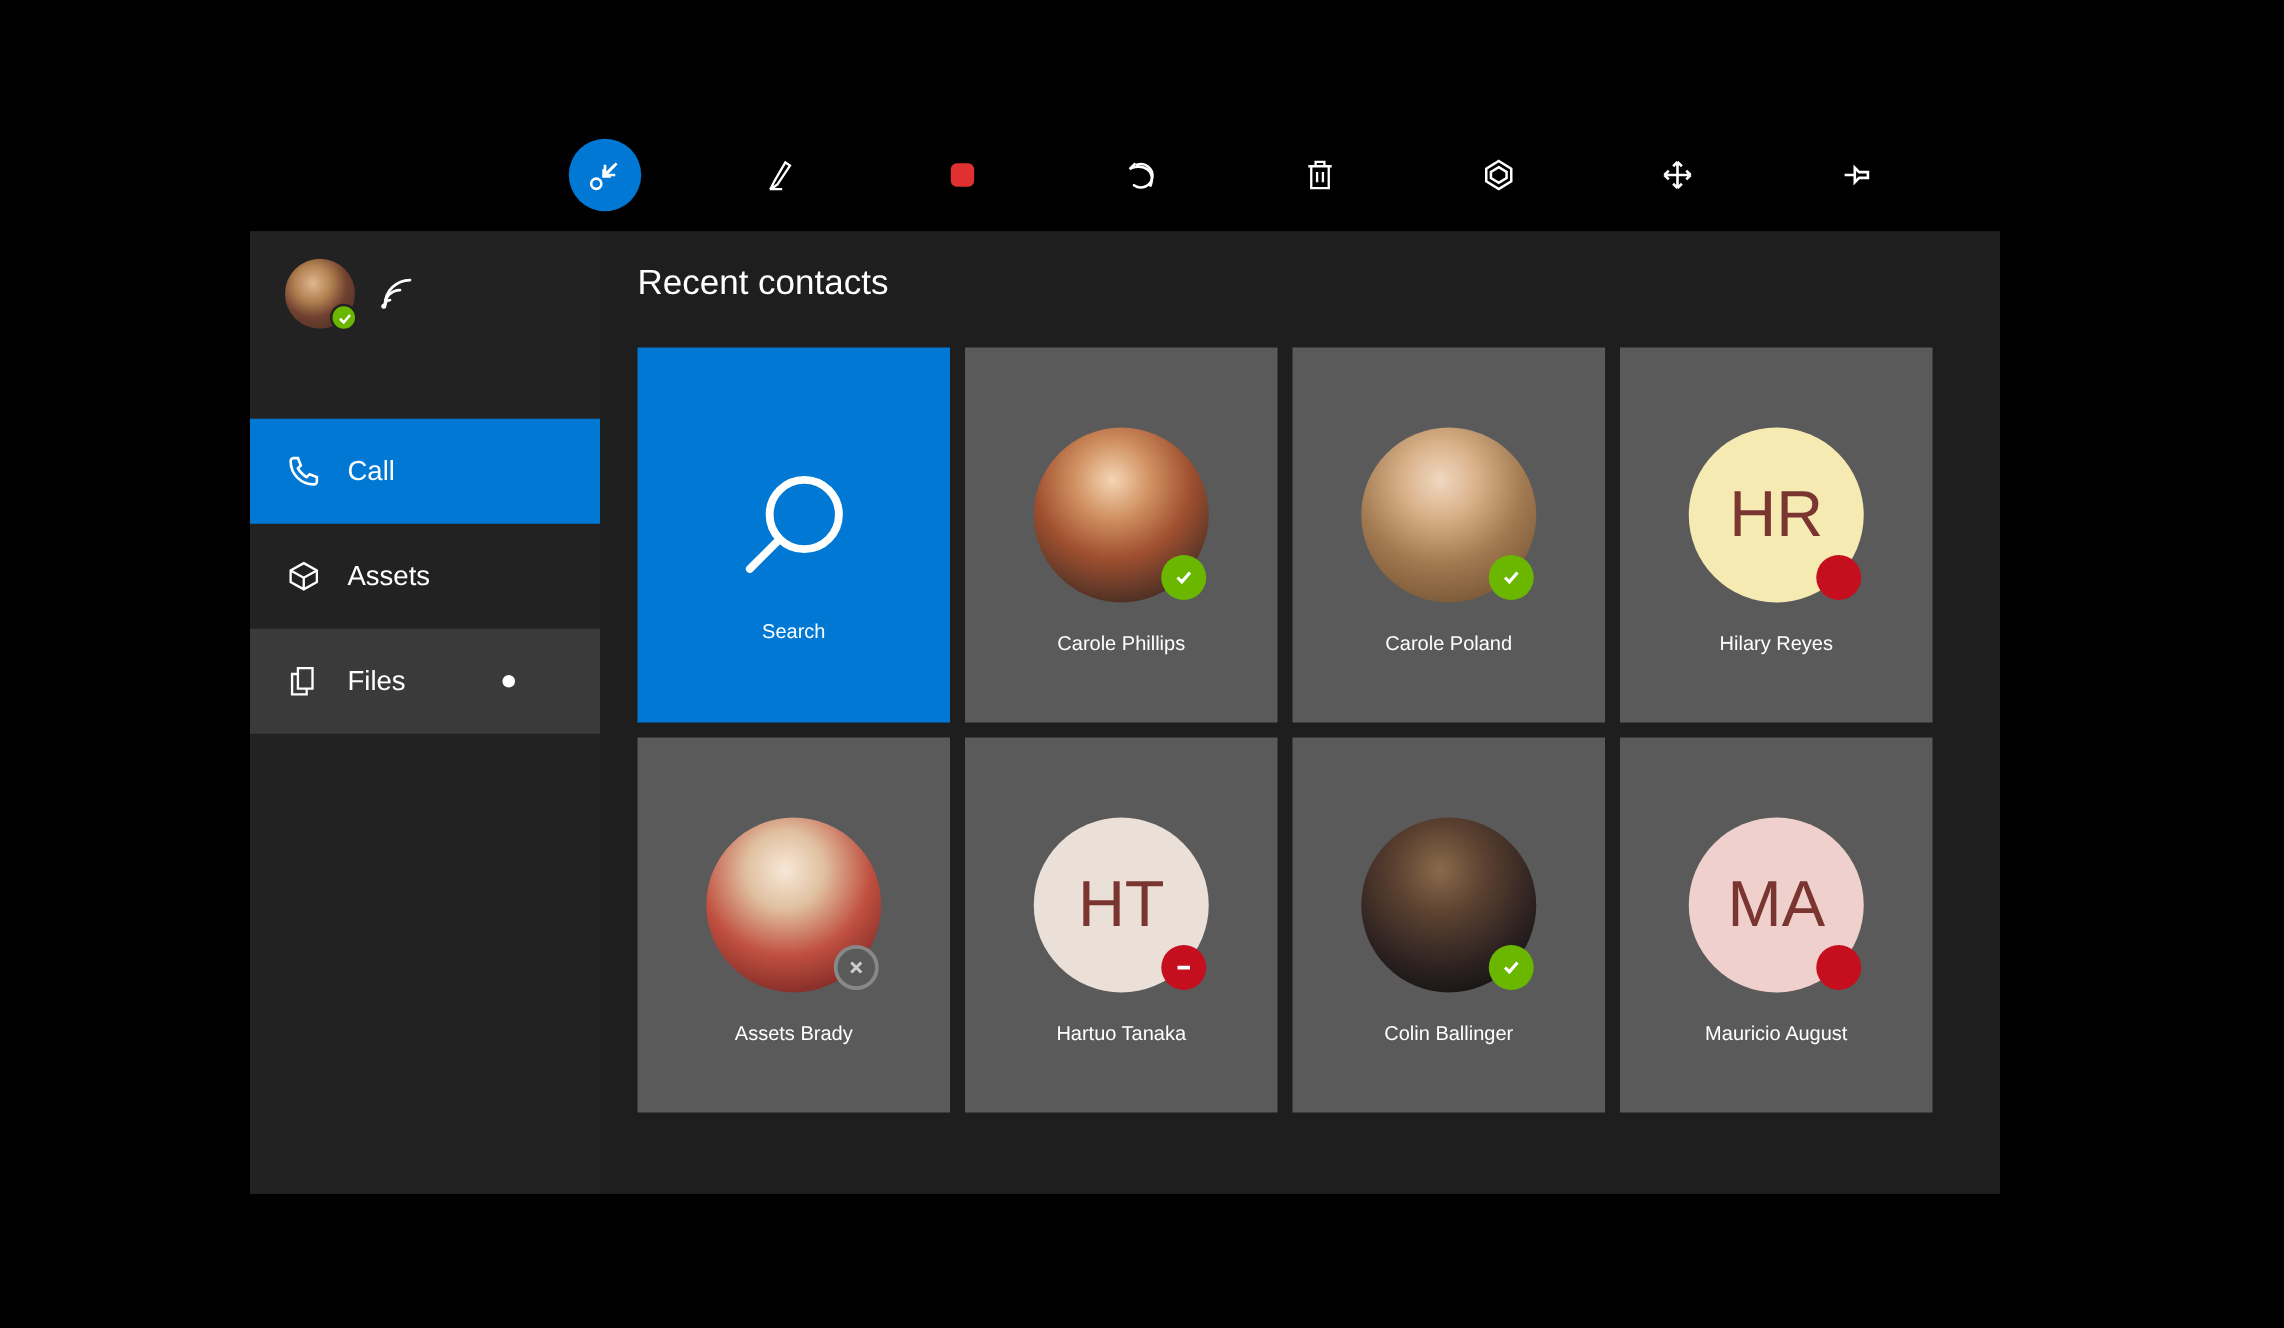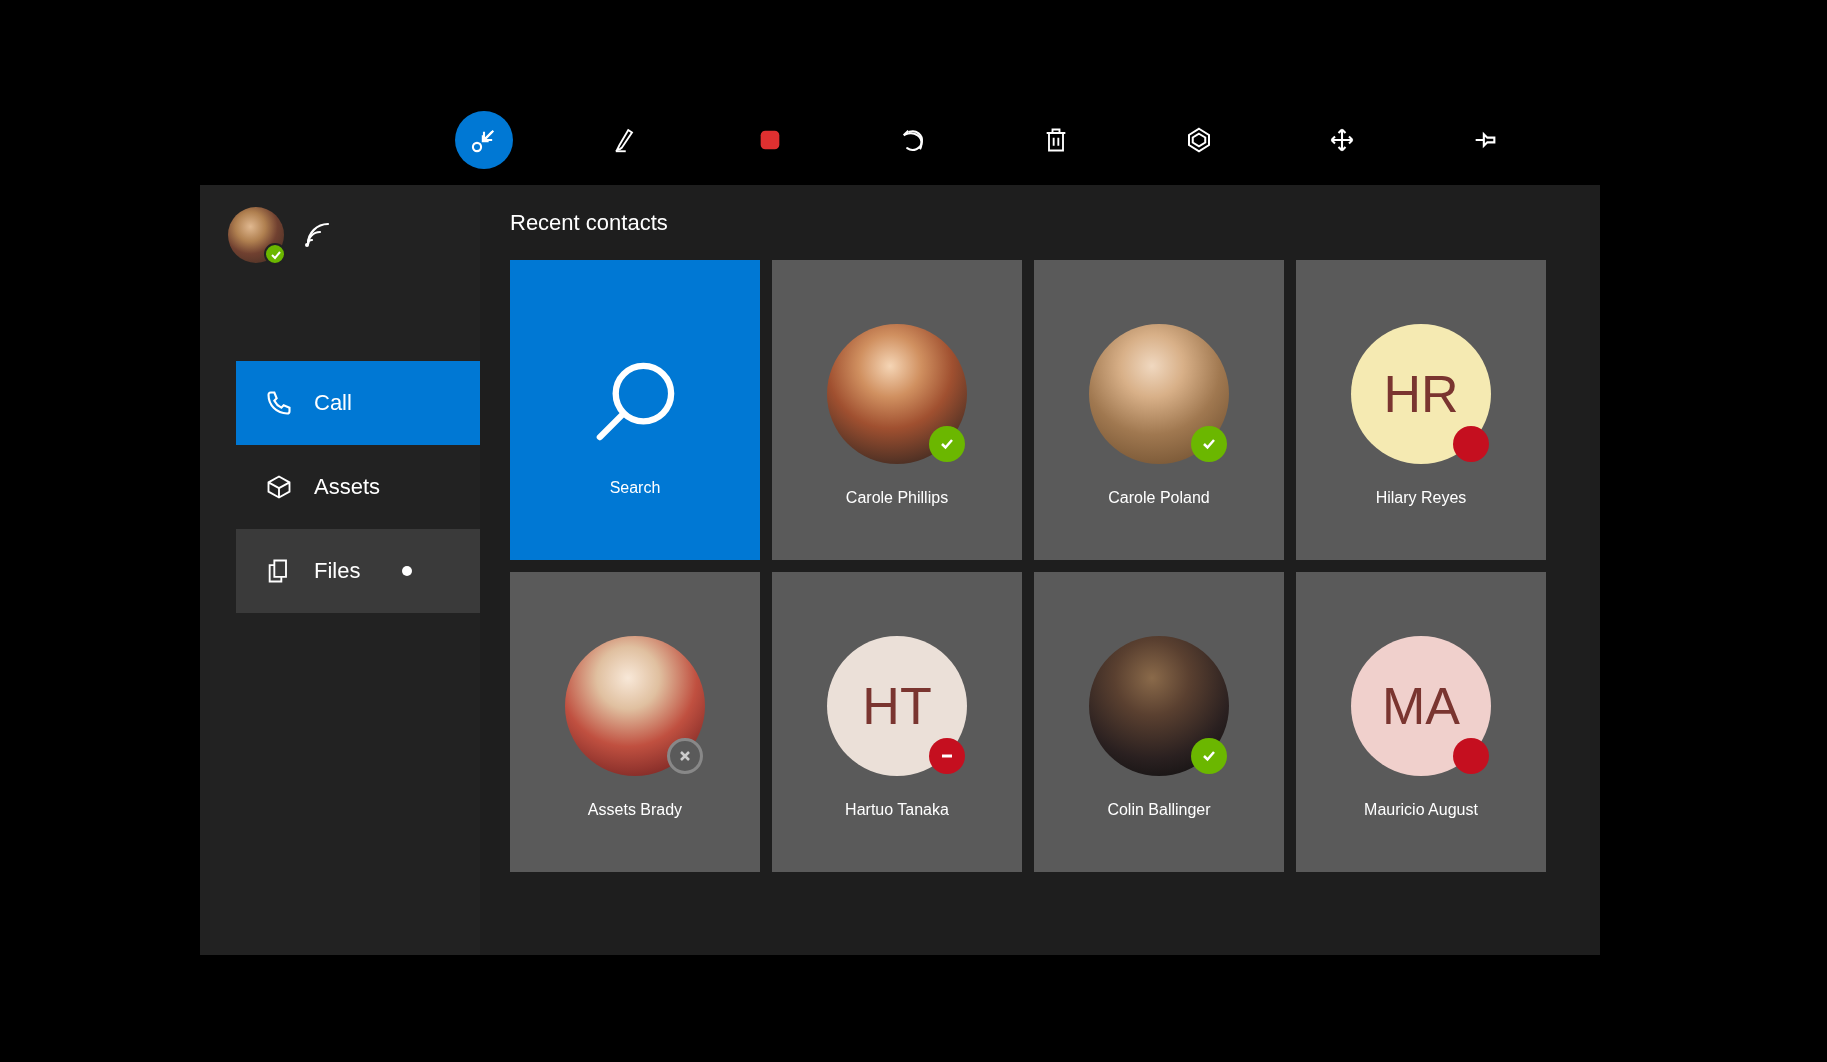--- a/index.html
+++ b/index.html
@@ -78,25 +78,24 @@
       bottom: 1px;
       right: 1px;
       width: 14px;
       height: 14px;
       z-index: 2;
     }
     .wifi-icon {
       color: #fff;
     }
     .sidebar-nav {
-      margin-top: 76px;
+      margin-top: 50px;
       flex: 1;
       display: flex;
       flex-direction: column;
-      padding-left: 36px;
     }
     .nav-item {
       height: 84px;
       display: flex;
       align-items: center;
       padding: 0 28px;
       gap: 20px;
       cursor: pointer;
       font-size: 22px;
       color: #fff;
@@ -124,23 +123,23 @@
     .sidebar-footer {
       margin-top: auto;
       padding-bottom: 10px;
     }
     .main {
       flex: 1;
       background: #1e1e1e;
       padding: 25px 30px;
     }
     .main-title {
-      font-size: 22px;
+      font-size: 28px;
       font-weight: 400;
-      margin-bottom: 24px;
+      margin-bottom: 36px;
     }
     .grid {
       display: grid;
       grid-template-columns: repeat(4, 250px);
       grid-auto-rows: 300px;
       gap: 12px;
     }
     .tile {
       background: #5a5a5a;
       display: flex;

